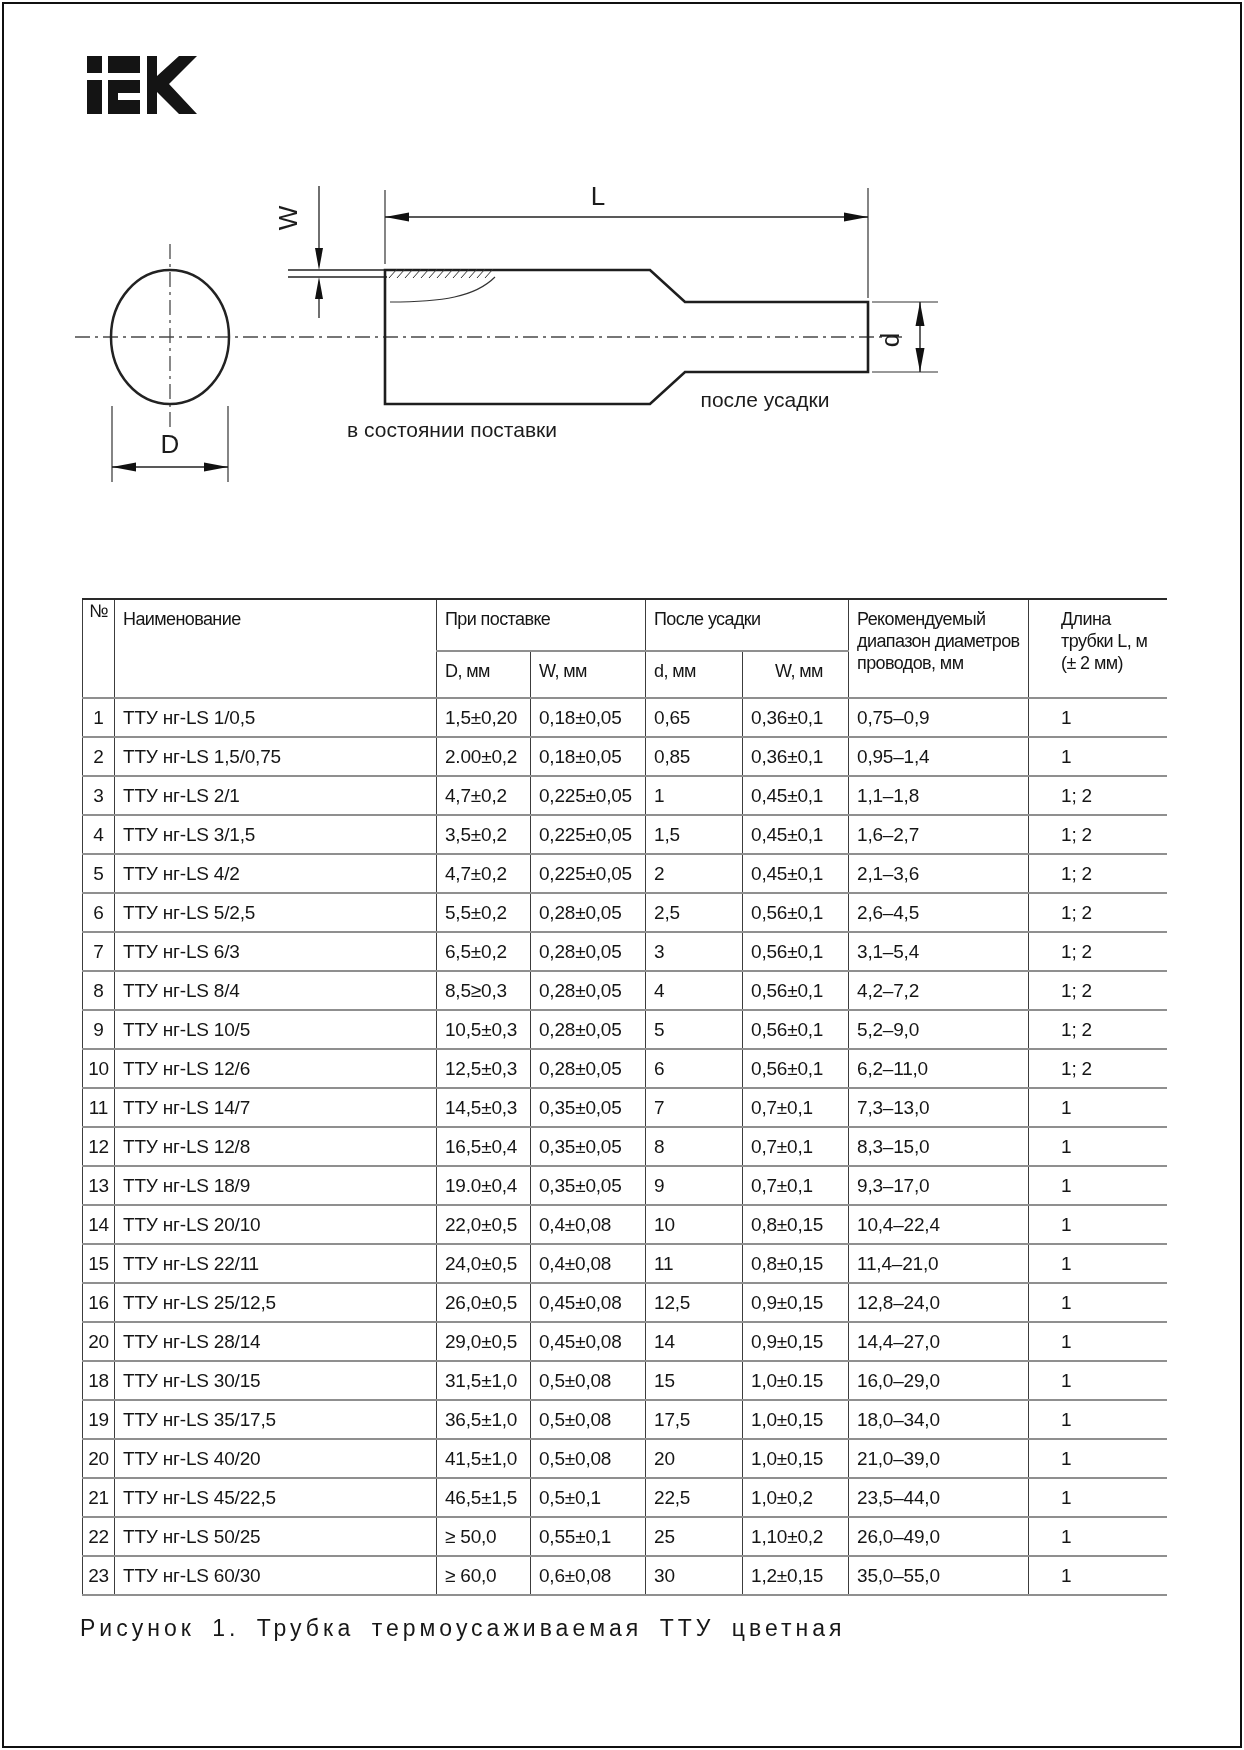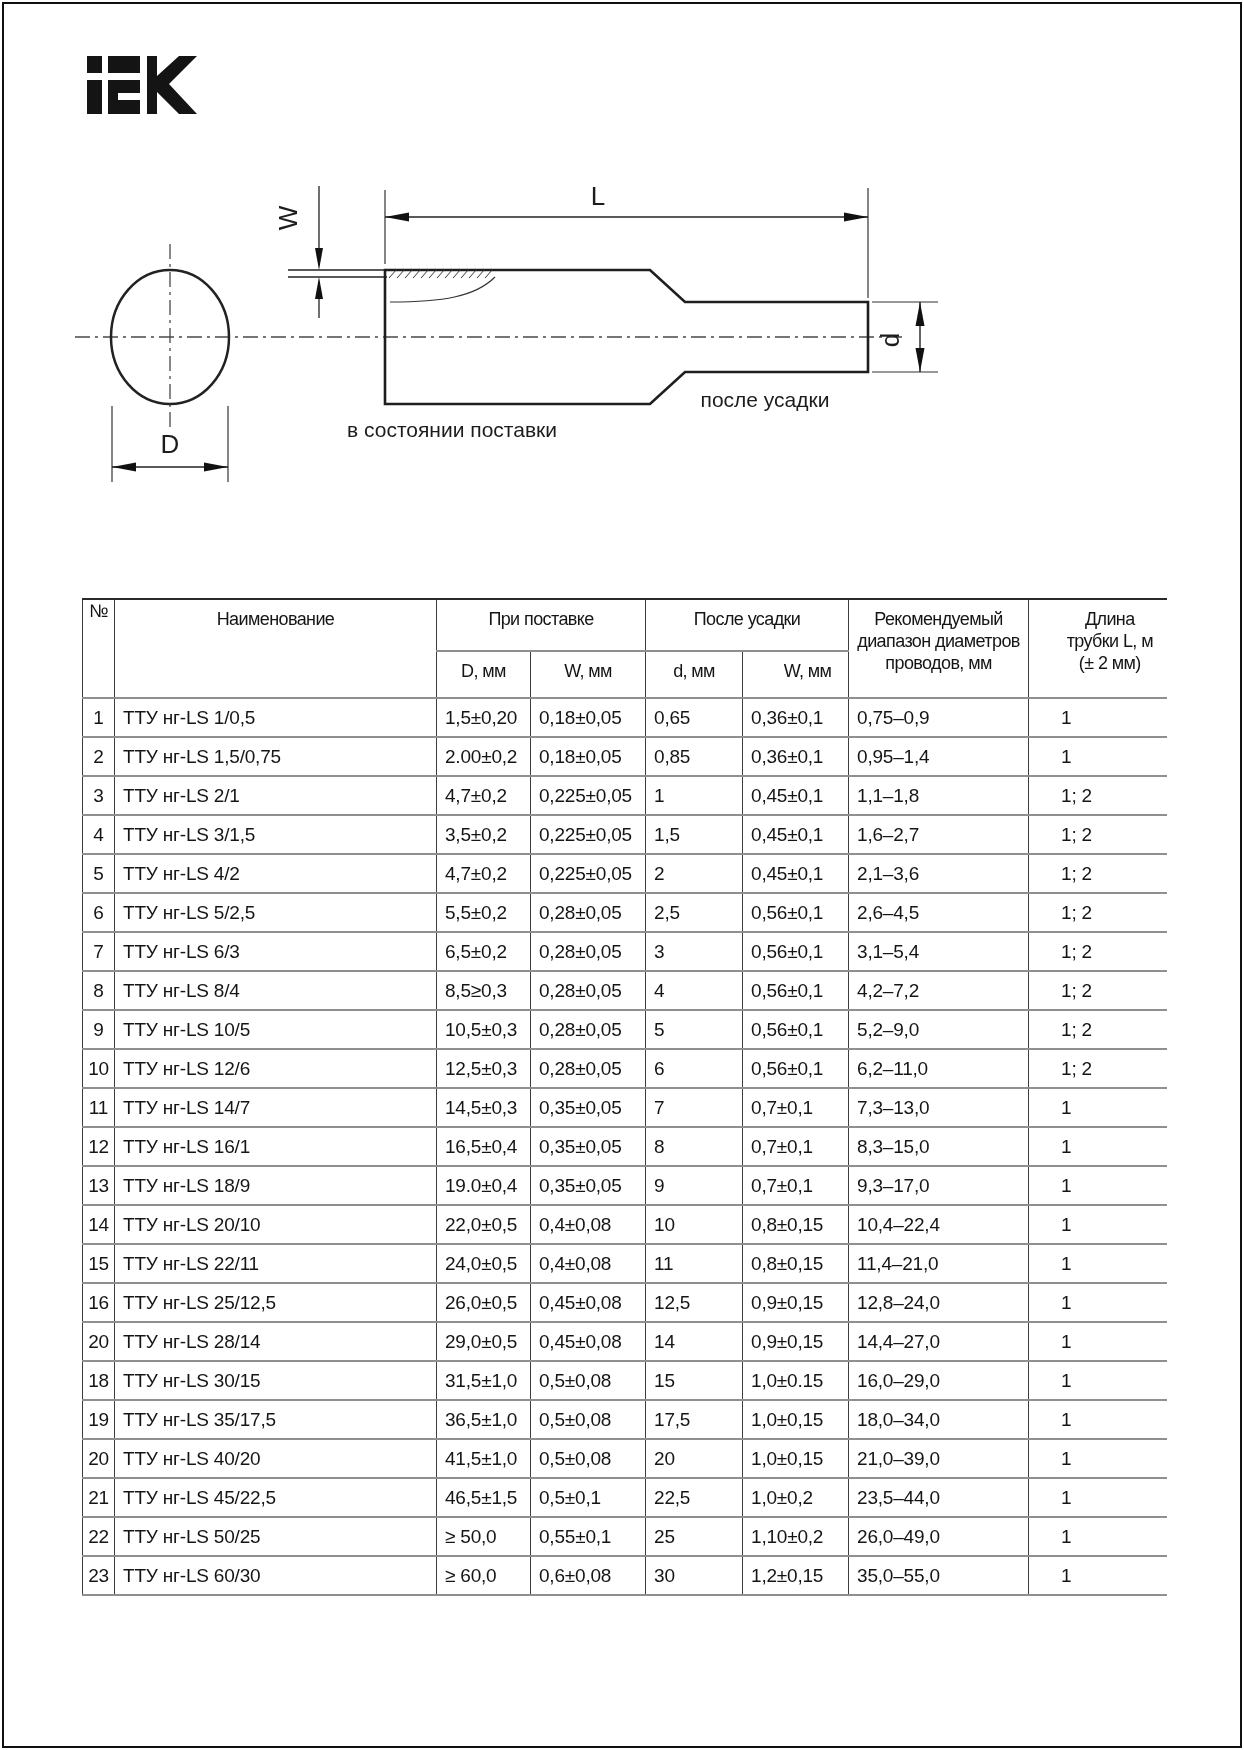--- a/index.html
+++ b/index.html
@@ -19,21 +19,21 @@
   table.spec{
     position:absolute; left:82px; top:598px; width:1084px;
     border-collapse:collapse; table-layout:fixed;
     font-size:19px; letter-spacing:-0.2px; color:#151515;
   }
   table.spec th, table.spec td{
     border-top:2px solid #8f8f8f; border-bottom:2px solid #8f8f8f;
     border-left:1px solid #3c3c3c; border-right:1px solid #3c3c3c;
     padding:0 8px; font-weight:normal; text-align:left; background:#fff;
   }
-  table.spec thead th{vertical-align:top; padding-top:8px; font-size:18px; letter-spacing:-0.6px; line-height:22px;text-align:center;}
+  table.spec thead th{vertical-align:top; padding-top:8px; font-size:18px; letter-spacing:-0.6px; line-height:22px;}
   table.spec tr.h1 th{height:42px;}
   table.spec tr.h2 th{height:37px;}
   table.spec td{height:37px; vertical-align:middle;}
   table.spec .c-num{text-align:center; padding:0 2px;}
   
   table.spec tr.h1 th{border-top:2px solid #2a2a2a;}
   table.spec th:first-child, table.spec td:first-child{border-left:1px solid #3c3c3c;}
   table.spec th:last-child, table.spec td:last-child{border-right:none;padding-left:32px;}
   .fig-caption{
     position:absolute; left:80px; top:1615px; font-size:23px;
@@ -248,21 +248,21 @@
           <td>ТТУ нг-LS 14/7</td>
           <td>14,5±0,3</td>
           <td>0,35±0,05</td>
           <td>7</td>
           <td>0,7±0,1</td>
           <td>7,3–13,0</td>
           <td>1</td>
         </tr>
         <tr>
           <td class="c-num">12</td>
-          <td>ТТУ нг-LS 16/1</td>
+          <td>ТТУ нг-LS 12/8</td>
           <td>16,5±0,4</td>
           <td>0,35±0,05</td>
           <td>8</td>
           <td>0,7±0,1</td>
           <td>8,3–15,0</td>
           <td>1</td>
         </tr>
         <tr>
           <td class="c-num">13</td>
           <td>ТТУ нг-LS 18/9</td>
@@ -369,13 +369,14 @@
           <td>≥ 60,0</td>
           <td>0,6±0,08</td>
           <td>30</td>
           <td>1,2±0,15</td>
           <td>35,0–55,0</td>
           <td>1</td>
         </tr>
       </tbody>
   </table>
 
+  <div class="fig-caption">Рисунок 1. Трубка термоусаживаемая ТТУ цветная</div>
 </div>
 
 </body></html>

